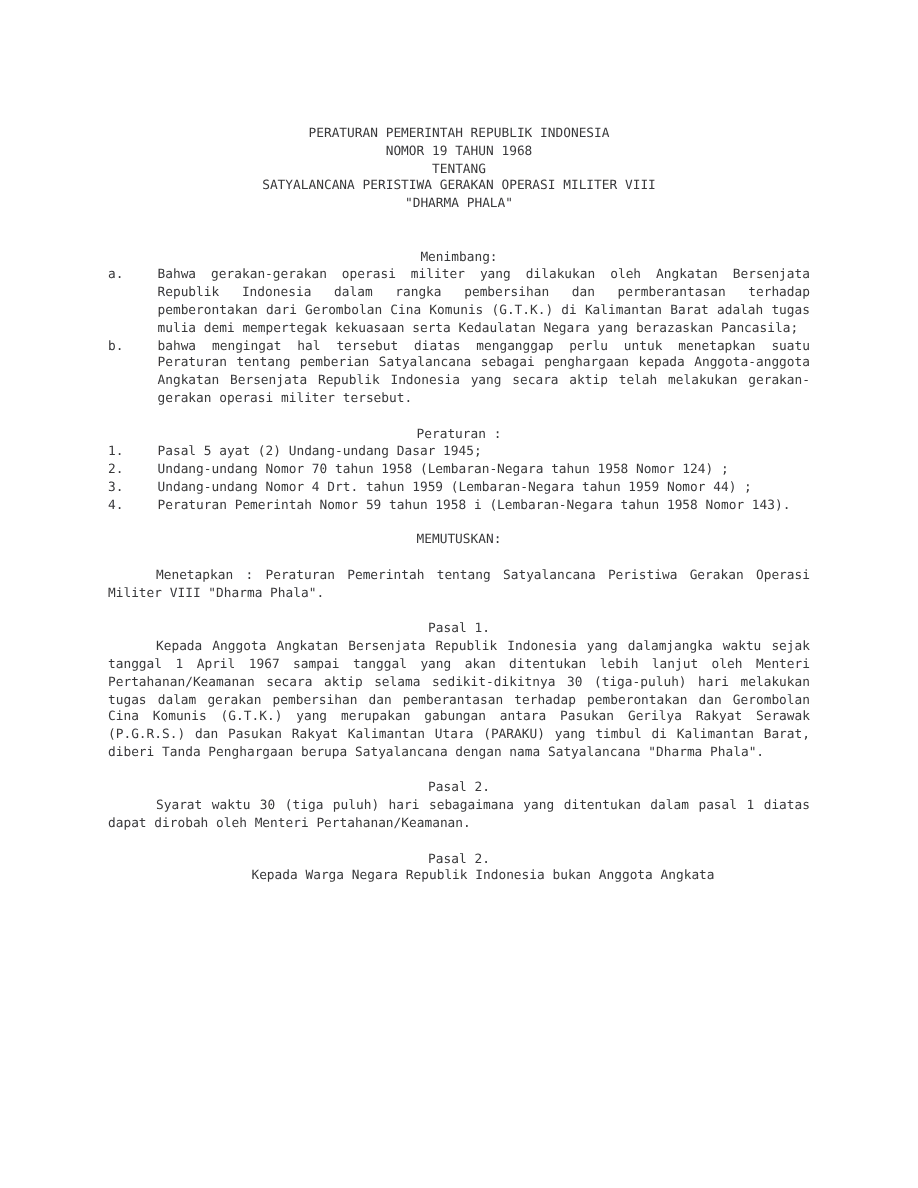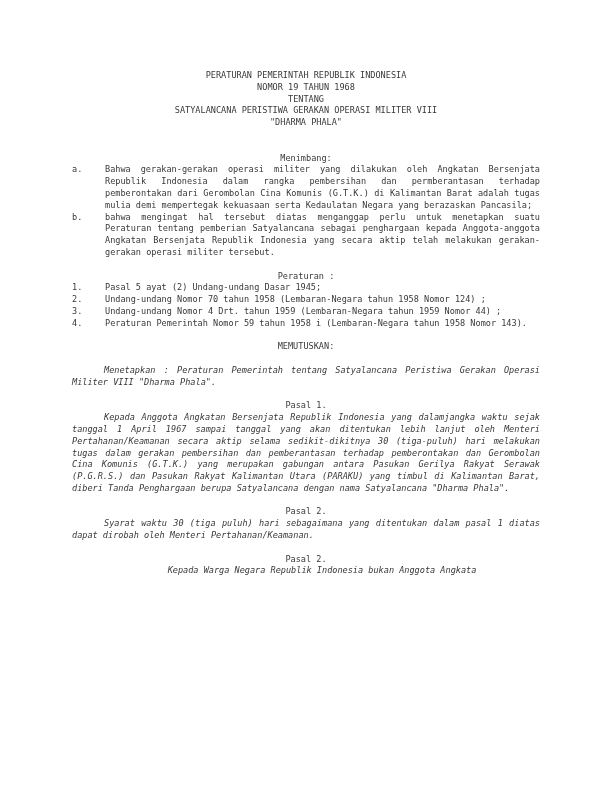--- a/index.html
+++ b/index.html
@@ -11,21 +11,21 @@
     width: 612px;
     height: 792px;
     position: relative;
     font-family: "DejaVu Sans Mono", "Liberation Mono", monospace;
     color: #38383a;
     overflow: hidden;
   }
   .page {
     position: absolute;
     left: 0;
-    top: 0;
+    top: 14px;
     width: 612px;
     height: 594px;
     background: #ffffff;
   }
   .content {
     position: absolute;
     left: 72px;
     top: 70px;
     width: 468px;
     font-size: 8.55px;
@@ -40,21 +40,20 @@
     text-align: justify;
     text-justify: inter-word;
     margin: 0;
   }
   .para-left {
     text-align: center;
     margin: 0;
   }
   .indent-first {
     text-indent: 32px;
-    font-style: italic;
   }
   .spacer-1 { height: 11.8px; }
   .list-row {
     display: flex;
     align-items: flex-start;
     width: 468px;
   }
   .list-marker {
     width: 33px;
     flex: 0 0 33px;

